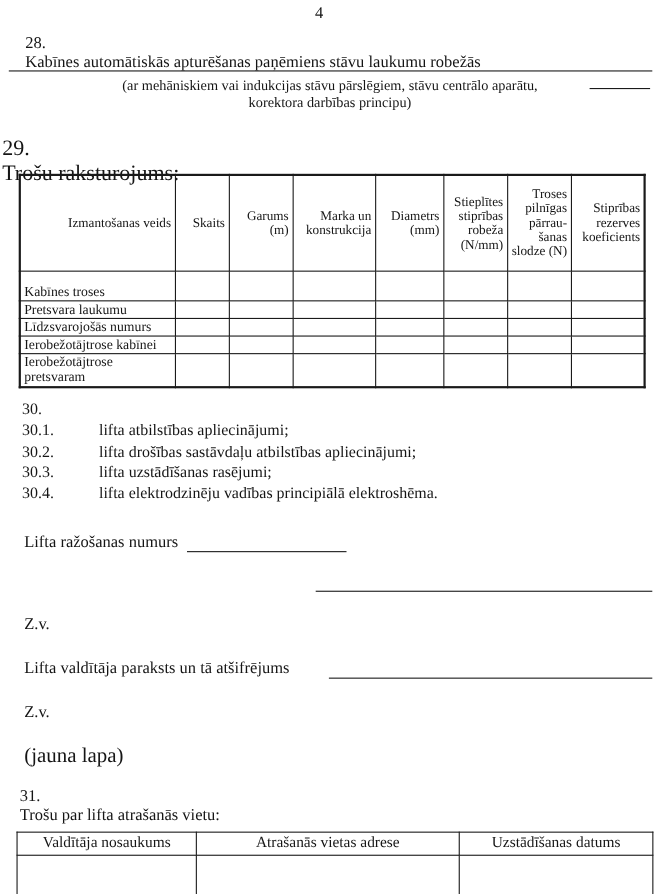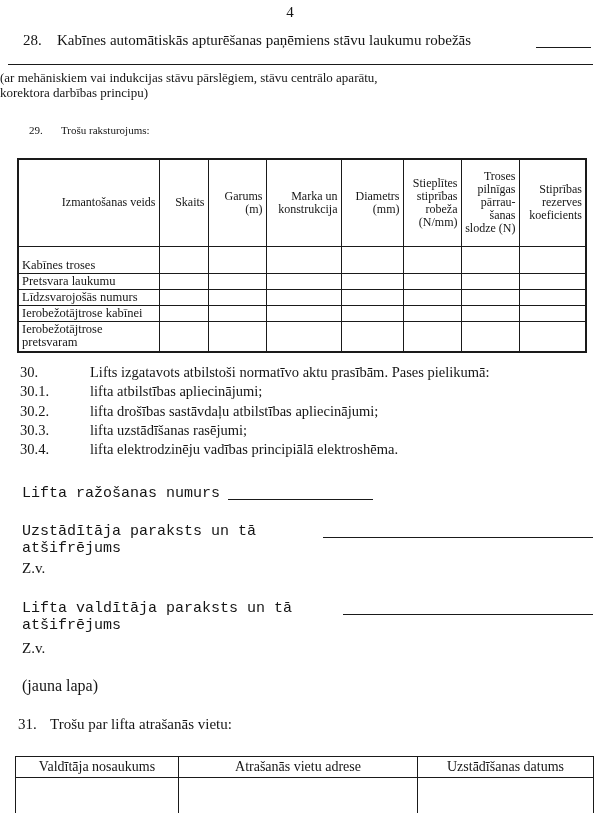--- a/index.html
+++ b/index.html
@@ -12,68 +12,68 @@
     font-family:"Liberation Serif","DejaVu Serif",serif;
     color:#151515;
     overflow:hidden;
   }
   .abs { position:absolute; }
   .pagenum {
     top:4px; left:0; width:580px;
     text-align:center; font-size:15px;
   }
   
-  .item-row { display:flex; align-items:center; font-size:15px; }
+  .item-row { display:flex; align-items:flex-start; font-size:15px;flex-direction:column; }
   .item28 { top:32px; left:23px; width:570px; }
   .num { display:inline-block; }
   .item28 .num { width:34px; }
   .fill-short {
     display:inline-block; width:55px; height:15px;
     border-bottom:1.5px solid #1a1a1a;
     margin-left:auto; margin-right:2px;
   }
   .hr1 {
     top:64px; left:8px; width:585px; height:0;
     border-top:1.5px solid #1a1a1a;
   }
-  .note { left:0; width:600px; font-size:13px; }
+  .note { left:0; width:600px; text-align:center; font-size:13px; }
   .note1 { top:70px; }
   .note2 { top:85px; }
   
-  .item29 { top:124px; left:29px; font-size:11px; }
+  .item29 { top:124px; left:2px; font-size:20px; }
   .item29 .num { width:32px; }
   
   .t1 {
     top:158px; left:17px; width:568px;
     border-collapse:collapse; table-layout:fixed;
     font-size:12px; line-height:13px;
   }
   .t1 th, .t1 td { border:1px solid #1a1a1a; padding:1px 3px; }
   .t1 { border:2px solid #1a1a1a; }
   .t1 th { font-weight:normal; text-align:right; vertical-align:middle; height:87px; }
   .t1 td { text-align:left; vertical-align:bottom; font-size:12.5px; }
   .t1 tr.r1 td { height:27px; }
   .t1 tr.rs td { height:15px; }
   .t1 tr.r5 td { height:28px; line-height:13.5px; }
   
   .item30 { top:363px; left:20px; width:560px; font-size:14.5px; line-height:19.3px; }
   .item30 .num { width:38px; }
   .line30 { display:flex;gap:32px; }
   
-  .sigrow { display:flex; font-size:15px; left:22px; width:571px;font-family:Liberation Mono, monospace; }
+  .sigrow { display:flex; align-items:flex-end; font-size:15px; left:22px; width:571px; }
   .fill-line { display:inline-block; height:15px; border-bottom:1.2px solid #1a1a1a; }
   .sig-serial { top:485px; }
   .sig-serial .fill-line { width:145px; margin-left:8px; }
   .sig-installer { top:523px; }
   .sig-installer .fill-line { width:306px; margin-left:auto; }
   .sig-owner { top:600px; }
   .sig-owner .fill-line { width:294px; margin-left:auto; }
   .zv1 { top:560px; left:22px; font-size:15px; }
   .zv2 { top:640px; left:22px; font-size:15px; }
-  .jauna { top:677px; left:22px; font-size:16px;text-align:right; }
+  .jauna { top:677px; left:22px; font-size:19px;text-align:right; }
   
   .item31 { top:716px; left:18px; font-size:15px; }
   .item31 .num { width:32px; }
   
   .t2 {
     top:756px; left:15px; width:578px;
     border-collapse:collapse; table-layout:fixed;
     font-size:14px;
   }
   .t2 { border:1.5px solid #1a1a1a; border-bottom:none; }
@@ -177,21 +177,20 @@
         <td></td>
         <td></td>
         <td></td>
       </tr>
     </tbody>
   </table>
 
   <div class="abs item30">
     <div class="line30">
       <span class="num">30.</span>
-      <span>Lifts izgatavots atbilstoši normatīvo aktu prasībām. Pases pielikumā:</span>
     </div>
     <div class="line30">
       <span class="num">30.1.</span>
       <span>lifta atbilstības apliecinājumi;</span>
     </div>
     <div class="line30">
       <span class="num">30.2.</span>
       <span>lifta drošības sastāvdaļu atbilstības apliecinājumi;</span>
     </div>
     <div class="line30">
@@ -203,21 +202,20 @@
       <span>lifta elektrodzinēju vadības principiālā elektroshēma.</span>
     </div>
   </div>
 
   <div class="abs sigrow sig-serial">
     <span>Lifta ražošanas numurs</span>
     <span class="fill-line"></span>
   </div>
 
   <div class="abs sigrow sig-installer">
-    <span>Uzstādītāja paraksts un tā atšifrējums</span>
     <span class="fill-line"></span>
   </div>
 
   <div class="abs zv1">Z.v.</div>
 
   <div class="abs sigrow sig-owner">
     <span>Lifta valdītāja paraksts un tā atšifrējums</span>
     <span class="fill-line"></span>
   </div>
 
@@ -232,21 +230,21 @@
 
   <table class="abs t2">
     <colgroup>
       <col style="width:163px">
         <col style="width:239px">
         <col style="width:176px">
     </colgroup>
     <thead>
       <tr>
         <th>Valdītāja nosaukums</th>
-        <th>Atrašanās vietu adrese</th>
+        <th>Atrašanās vietas adrese</th>
         <th>Uzstādīšanas datums</th>
       </tr>
     </thead>
     <tbody>
       <tr class="cut">
         <td></td>
         <td></td>
         <td></td>
       </tr>
     </tbody>

